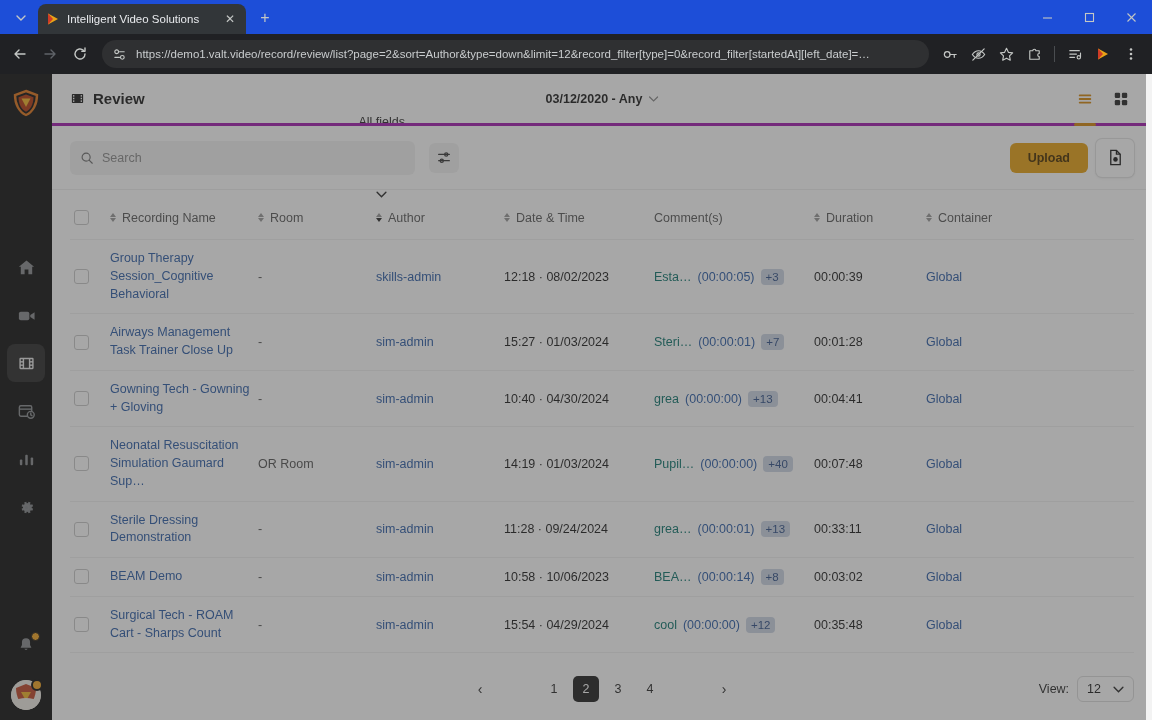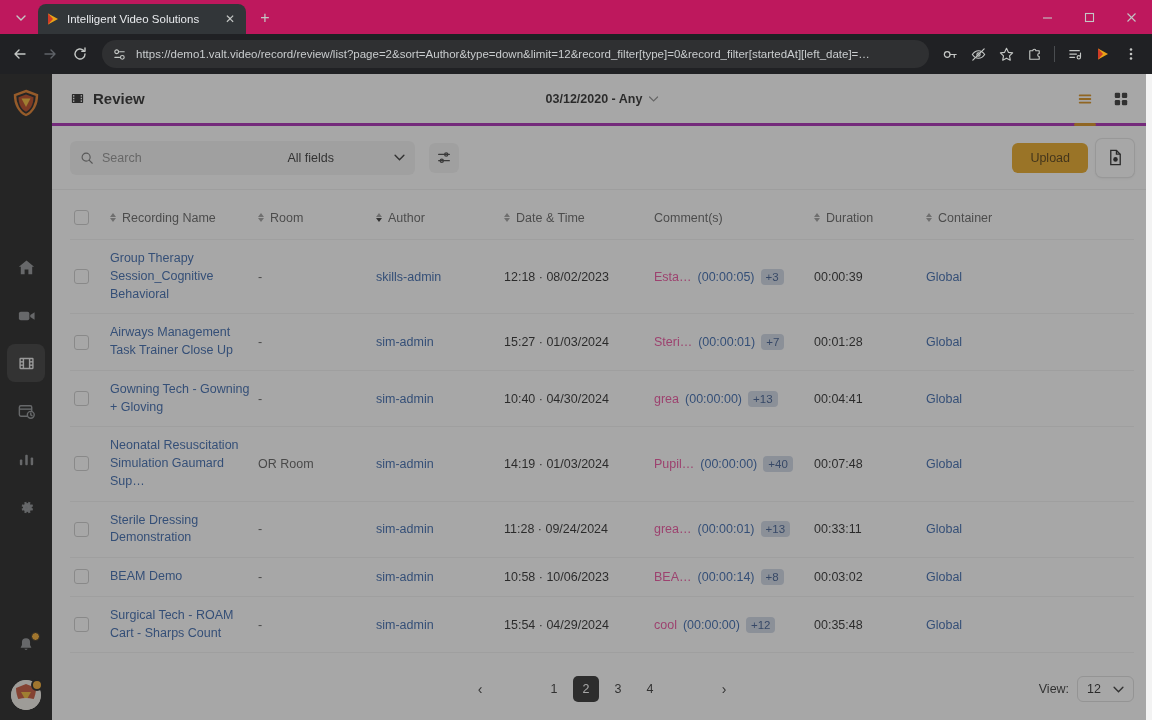--- a/index.html
+++ b/index.html
@@ -5,21 +5,21 @@
   * { margin:0; padding:0; box-sizing:border-box; }
   html, body {
     width:1152px; height:720px; overflow:hidden;
     font-family:"Liberation Sans", sans-serif;
     background:#1c1c1c;
   }
 
   
   .browser { width:1152px; height:720px; display:flex; flex-direction:column; background:#202124; }
 
-  .tabstrip { height:34px; background:#be185d; display:flex; align-items:flex-end; padding-left:6px; position:relative; }
+  .tabstrip { height:34px; background:#1d4ed8; display:flex; align-items:flex-end; padding-left:6px; position:relative; }
   .tab-list-btn {
     width:26px; height:26px; margin:0 4px 3px 2px; border-radius:4px;
     display:flex; align-items:center; justify-content:center; color:#c4c7c5; font-size:9px;
   }
   .tab {
     height:30px; min-width:208px; max-width:230px; background:#323639; border-radius:8px 8px 0 0;
     display:flex; align-items:center; padding:0 8px; gap:7px; color:#e8eaed; font-size:11.5px;
   }
   .tab-fav { width:14px; height:14px; flex:0 0 14px; position:relative; }
   .tab-title { flex:1; white-space:nowrap; overflow:hidden; text-overflow:ellipsis; color:#e8eaed; }
@@ -97,27 +97,27 @@
     border-bottom:1px solid #efefef; gap:10px; }
   .searchbar {
     width:345px; height:34px; background:#f3f3f3; border-radius:6px; display:flex; align-items:center;
     padding:0 10px; gap:8px;
   }
   .search-icon { color:#6e6e6e; display:flex; }
   .search-input { flex:1; border:none; background:transparent; outline:none; font-size:12.5px;
     color:#333; font-family:"Liberation Sans", sans-serif; }
   .search-input::placeholder { color:#8a8a8a; }
   .field-select { display:flex; align-items:center; gap:60px; font-size:12.5px; color:#2b2b2b;
-    padding-left:14px; border-left:none; }
+    padding-left:14px; border-left:none;flex-direction:column; }
   .filter-btn { width:30px; height:30px; background:#f3f3f3; border-radius:6px; display:flex;
     align-items:center; justify-content:center; color:#3a3a3a; margin-left:4px; }
   .toolbar-right { margin-left:auto; display:flex; align-items:center; gap:8px; }
   .upload-btn {
     background:#e8a317; color:#4a3000; font-size:12.5px; padding:8px 18px; border:none;
-    border-radius:6px; font-family:"Liberation Sans", sans-serif; font-weight:normal;
+    border-radius:6px; font-family:"Liberation Sans", sans-serif; font-weight:bold;
   }
   .doc-btn { width:38px; height:38px; background:#fff; border-radius:6px; display:flex;
     align-items:center; justify-content:center; color:#1d1d1d;
     box-shadow:0 0 0 1px #e3e3e3, 0 1px 3px rgba(0,0,0,.12); }
 
   
   .table-area { flex:1; padding:12px 18px 0 18px; overflow:hidden; }
   table { width:100%; border-collapse:collapse; table-layout:fixed; }
   th { text-align:left; font-weight:normal; font-size:12.5px; color:#5a5a5a; padding:8px 4px 14px 4px;
     vertical-align:middle; }
@@ -130,21 +130,21 @@
   .col-author { width:128px; }
   .col-date { width:150px; }
   .col-comment { width:160px; }
   .col-dur { width:112px; }
   .col-cont { width:auto; }
   .cb { width:15px; height:15px; border:1px solid #c9c9c9; border-radius:3px; background:#fff; display:block; }
   .lnk { color:#2f5fa8; }
   .rec-name { color:#2f5fa8; line-height:1.42; }
   .dash { color:#555; }
   .cmt-cell { display:flex; align-items:center; gap:6px; white-space:nowrap; }
-  .cmt-txt { color:#ec4899; }
+  .cmt-txt { color:#0f766e; }
   .cmt-time { color:#2f5fa8; }
   .cmt-more { background:#cdd6e4; color:#33538a; border-radius:4px; padding:2px 5px; font-size:11.5px; }
 
   
   .sorter { display:inline-flex; flex-direction:column; gap:1px; line-height:0; }
   .sorter i { font-style:normal; font-size:0; width:0; height:0; }
   .up { border-left:3.5px solid transparent; border-right:3.5px solid transparent;
         border-bottom:4.5px solid #9a9a9a; }
   .dn { border-left:3.5px solid transparent; border-right:3.5px solid transparent;
         border-top:4.5px solid #9a9a9a; }

